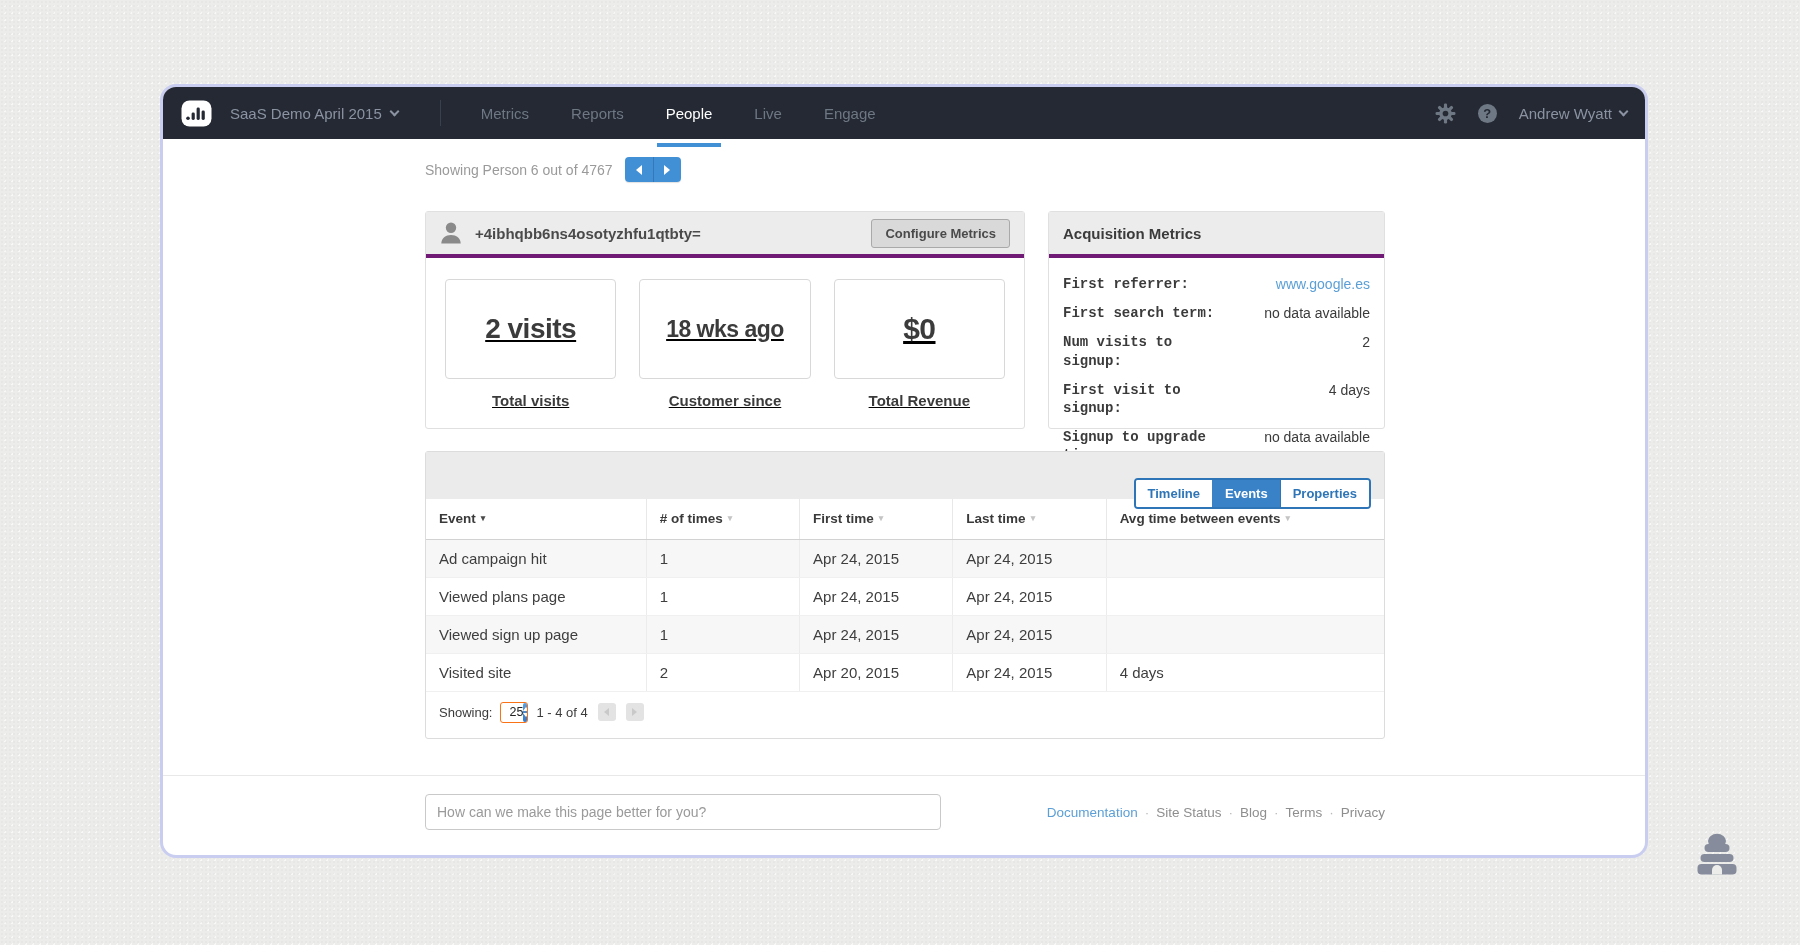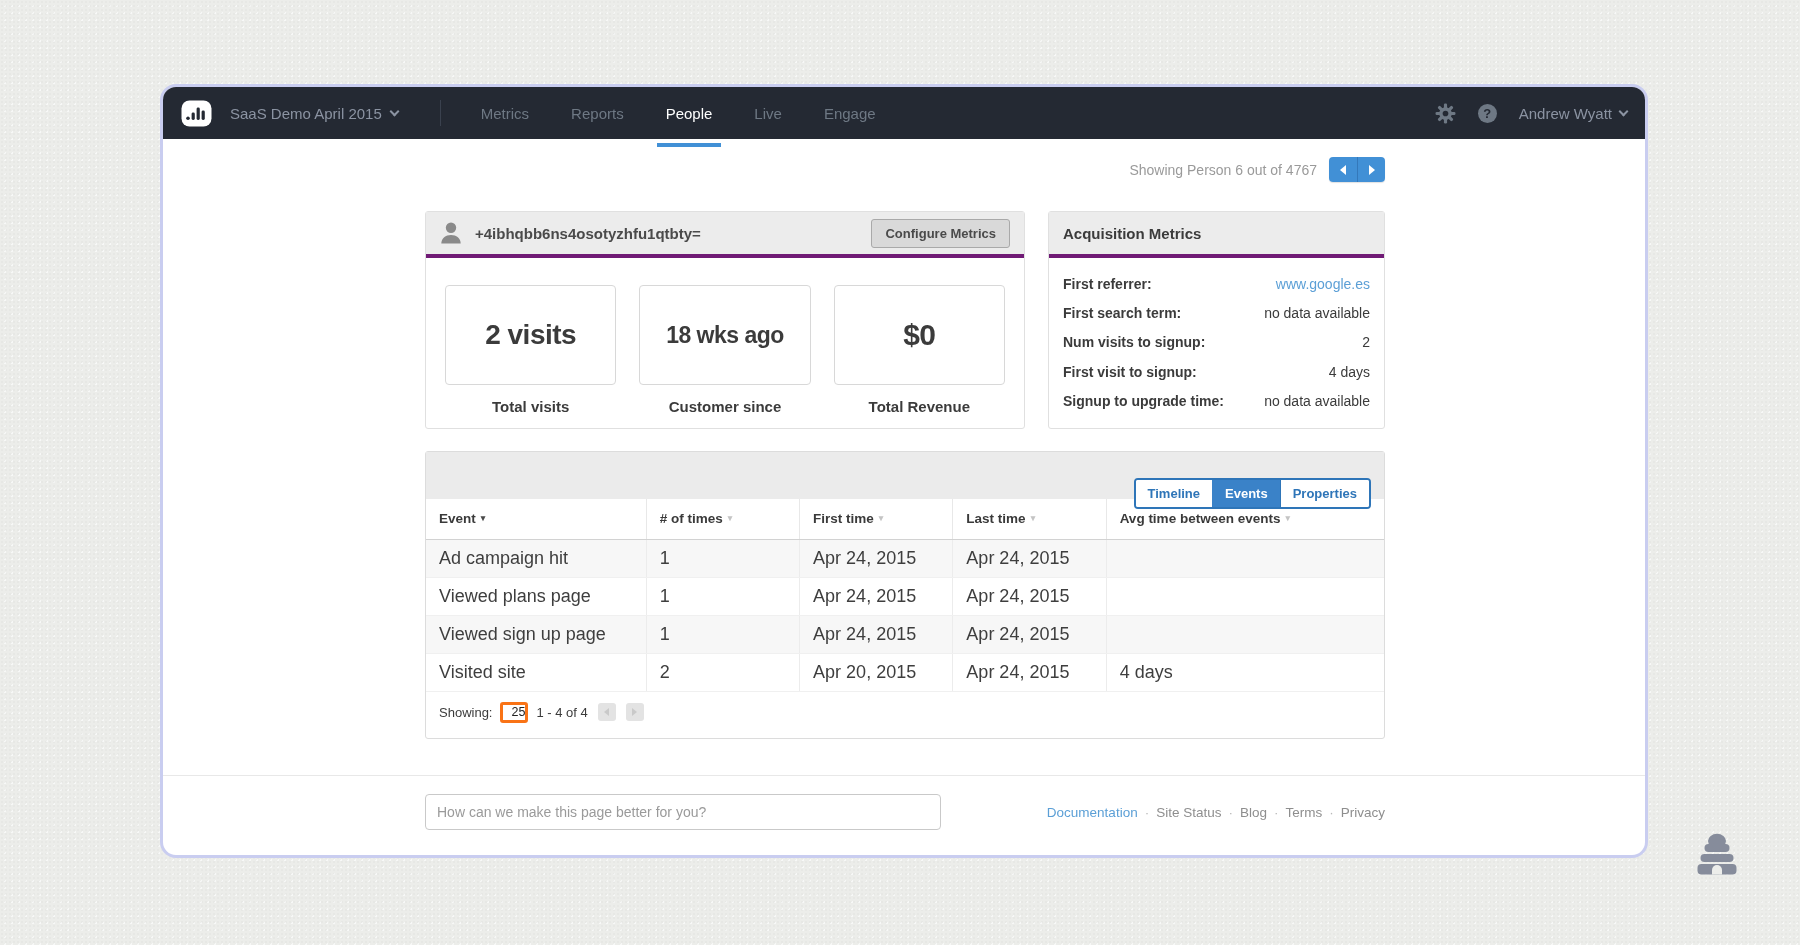--- a/index.html
+++ b/index.html
@@ -35,69 +35,69 @@
   .nav-items{display:flex;gap:38px;height:52px;align-items:center;}
   .nav-item{color:#6e7884;font-size:15px;position:relative;height:68px;display:flex;align-items:center;
     padding:0 2px;cursor:pointer;white-space:nowrap;}
   .nav-item.active{color:#ffffff;}
   .nav-item.active::after{content:"";position:absolute;left:-7px;right:-7px;bottom:0;height:4px;background:var(--accent-blue);}
   .navbar-right{margin-left:auto;display:flex;align-items:center;gap:22px;}
   .help-icon{width:19px;height:19px;border-radius:50%;background:#6e7884;color:#242933;font-weight:bold;
     font-size:13px;display:flex;align-items:center;justify-content:center;cursor:pointer;}
   .user{color:#8b93a2;font-size:15px;display:flex;align-items:center;gap:8px;cursor:pointer;}
   
-  .pager{position:absolute;top:70px;left:262px;width:960px;display:flex;justify-content:flex-end;align-items:center;gap:12px;}
+  .pager{position:absolute;top:70px;left:262px;width:960px;display:flex;justify-content:flex-start;align-items:center;gap:12px;}
   .pager-label{font-size:14px;color:#9a9a9a;}
   .pager-buttons{display:flex;border-radius:4px;overflow:hidden;box-shadow:0 1px 1px rgba(0,0,0,.12);}
   .pager-btn{width:28px;height:25px;background:var(--accent-blue);display:flex;align-items:center;justify-content:center;cursor:pointer;border:none;padding:0;}
   .pager-btn + .pager-btn{border-left:1px solid #3478ba;}
   .tri-left{width:0;height:0;border-top:5px solid transparent;border-bottom:5px solid transparent;border-right:6px solid #fff;}
   .tri-right{width:0;height:0;border-top:5px solid transparent;border-bottom:5px solid transparent;border-left:6px solid #fff;}
   
   .cards{position:absolute;top:124px;left:262px;width:960px;display:flex;gap:23px;}
   .card{background:#fff;border:1px solid #e0e0e0;border-radius:3px;}
   .profile-card{width:600px;height:218px;}
   .acq-card{width:337px;height:218px;}
   .card-header{height:46px;background:#ececec;border-bottom:4px solid #701a75;display:flex;align-items:center;padding:0 14px;}
   .profile-id{font-size:15px;font-weight:bold;color:#4a4a4a;margin-left:13px;}
   .configure-btn{margin-left:auto;background:#d9d9d9;border:1px solid #a9a9a9;border-radius:3px;font-size:13px;
     font-weight:bold;color:#4a4a4a;padding:6px 13px;cursor:pointer;font-family:inherit;}
-  .stats{display:flex;gap:23px;padding:27px 19px 0;}
+  .stats{display:flex;gap:23px;padding:21px 19px 0;text-decoration:underline;}
   .stat{width:178px;}
   .stat-box{height:100px;border:1px solid #d8d8d8;border-radius:4px;display:flex;align-items:center;justify-content:center;background:#fff;}
   .stat-value{font-weight:bold;color:#3b3b3b;font-size:28px;letter-spacing:-0.5px;}
   .stat:nth-child(2) .stat-value{font-size:23px;}
   .stat:nth-child(3) .stat-value{font-size:30px;}
   .stat-label{text-align:center;font-weight:bold;font-size:15px;color:#3b3b3b;margin-top:13px;}
   .acq-title{font-size:15px;font-weight:bold;color:#3b3b3b;}
   .acq-body{padding:17px 14px 0;}
   .acq-row{display:flex;justify-content:space-between;margin-bottom:11px;font-size:14px;align-items:flex-start;}
-  .acq-label{font-weight:bold;color:#3b3b3b;max-width:54%;line-height:1.3;}
+  .acq-label{font-weight:bold;color:#3b3b3b;max-width:54%;line-height:1.3;font-family:Liberation Mono, monospace;}
   .acq-value{color:#3b3b3b;text-align:right;line-height:1.3;}
   .acq-value.link{color:var(--link-blue);cursor:pointer;}
   
   .events-panel{position:absolute;top:364px;left:262px;width:960px;background:#fff;border:1px solid #dcdcdc;border-radius:3px;}
   .events-band{height:47px;background:#ebebeb;display:flex;align-items:center;justify-content:flex-end;padding:0 13px;}
   .tabs{display:flex;border:2px solid var(--tab-border-blue);border-radius:4px;overflow:hidden;background:#fff;margin-top:36px;}
   .tab{font-size:13px;font-weight:bold;color:var(--tab-border-blue);padding:6px 12px;background:#fff;cursor:pointer;white-space:nowrap;}
   .tab + .tab{border-left:1px solid var(--tab-border-blue);}
   .tab.active{background:#3a82c8;color:#fff;border-color:#3a82c8;}
   table.events-table{width:100%;border-collapse:collapse;table-layout:fixed;}
   .events-table th{text-align:left;font-size:13.5px;font-weight:bold;color:#3a3a3a;height:40px;
     padding:0 4px 0 13px;border-bottom:1px solid #d2d2d2;border-left:1px solid #e8e8e8;background:#fff;white-space:nowrap;overflow:hidden;}
   .events-table th:first-child{border-left:none;}
-  .events-table td{font-size:18px;color:#3e3e3e;height:38px;padding:0 4px 0 13px;
+  .events-table td{font-size:15px;color:#3e3e3e;height:38px;padding:0 4px 0 13px;
     border-left:1px solid #ececec;border-bottom:1px solid #f0f0f0;white-space:nowrap;overflow:hidden;}
   .events-table td:first-child{border-left:none;}
   .events-table tbody tr:nth-child(odd) td{background:#f7f7f7;}
   .sort-arrow{font-size:9px;color:#c4c4c4;margin-left:5px;vertical-align:2px;}
   .sort-arrow.active{color:#4a4a4a;}
   .table-pagination{display:flex;align-items:center;gap:8px;padding:10px 13px 15px;}
   .showing-label{font-size:13px;color:#3b3b3b;}
-  .page-size-select{display:flex;width:28px;height:21px;border:3px solid #f97316;border-radius:3px;overflow:hidden;
+  .page-size-select{display:flex;width:28px;height:21px;border:1px solid #f97316;border-radius:3px;overflow:hidden;
     background:#fff;align-items:stretch;cursor:pointer;}
   .page-size-value{flex:1;font-size:12.5px;color:#222;display:flex;align-items:center;padding-left:8px;}
   .select-stepper{width:15px;background:linear-gradient(#5aa2e0,#3178c9);display:flex;flex-direction:column;
     align-items:center;justify-content:center;gap:2px;border-radius:2px;}
   .tri-up{width:0;height:0;border-left:3px solid transparent;border-right:3px solid transparent;border-bottom:4px solid #fff;}
   .tri-down{width:0;height:0;border-left:3px solid transparent;border-right:3px solid transparent;border-top:4px solid #fff;}
   .range-text{font-size:13px;color:#3b3b3b;}
   .mini-btn{width:18px;height:18px;background:#e3e3e3;border-radius:3px;display:flex;align-items:center;
     justify-content:center;border:none;padding:0;margin-left:2px;cursor:default;}
   .mini-tri-left{width:0;height:0;border-top:4px solid transparent;border-bottom:4px solid transparent;border-right:5px solid #c9c9c9;}

